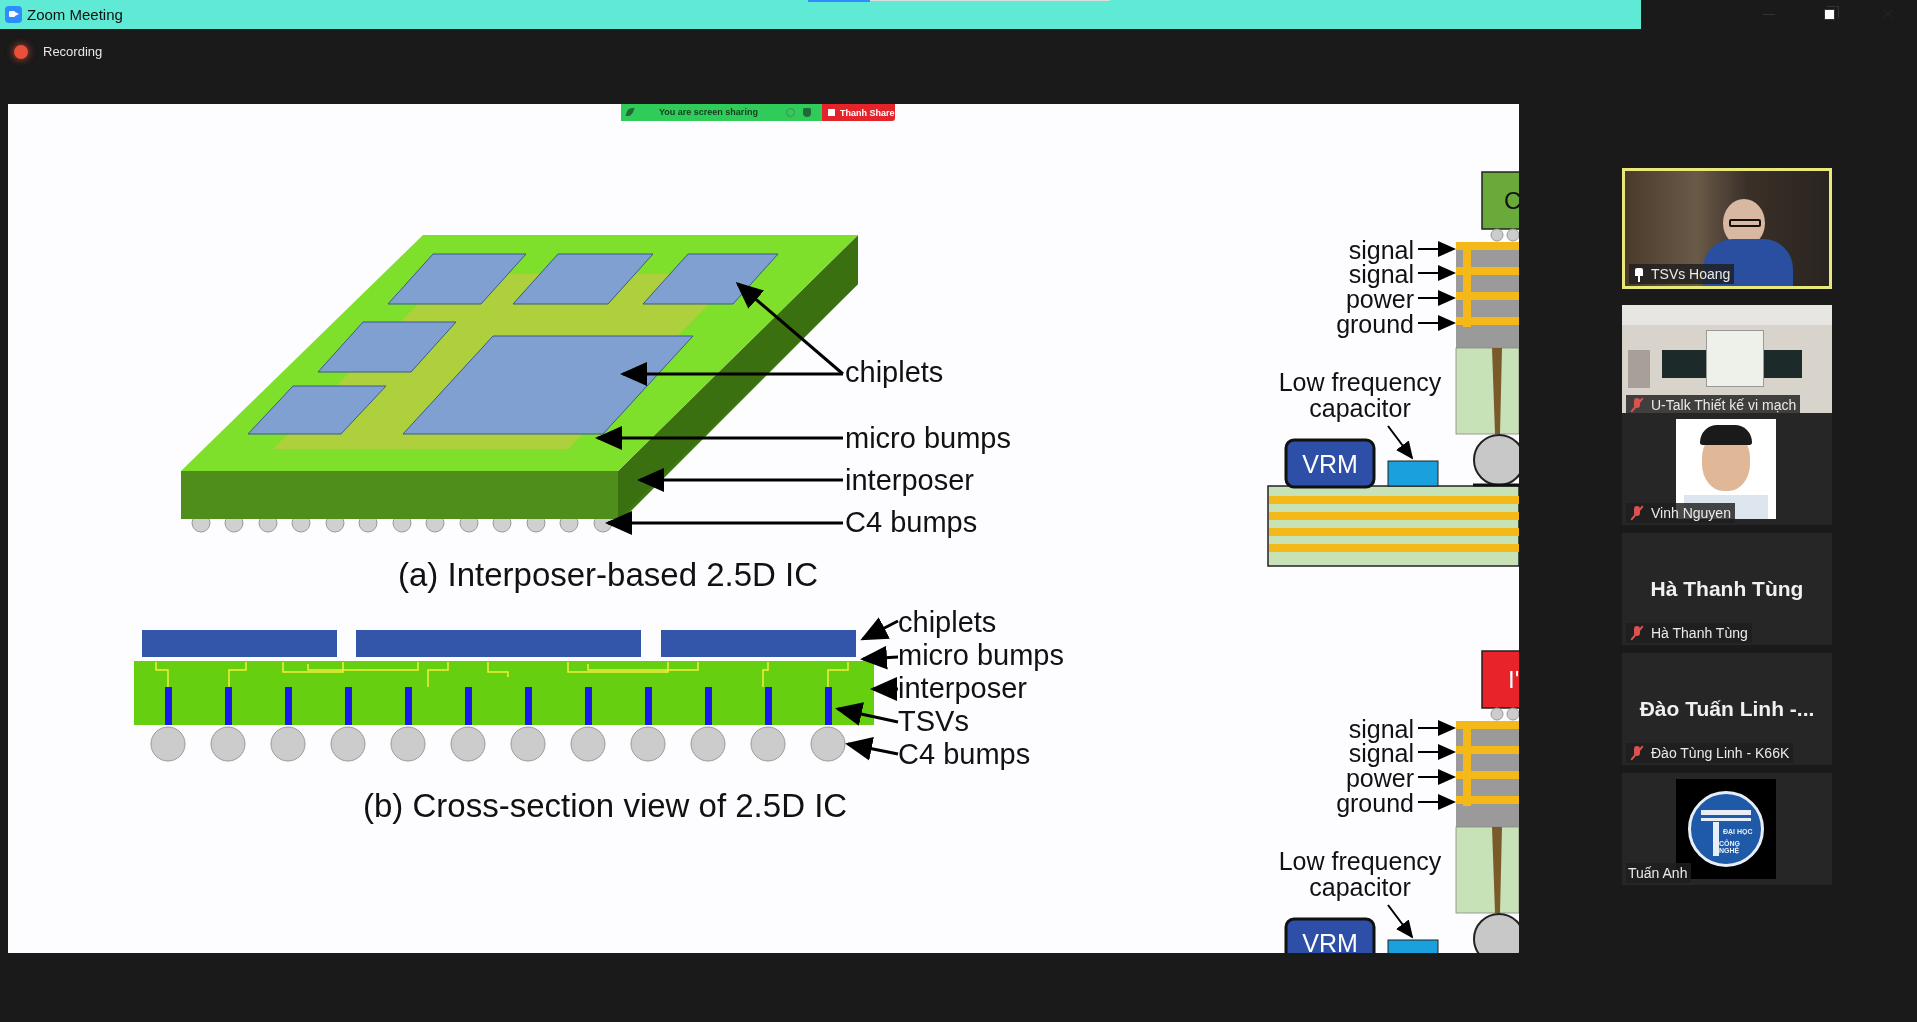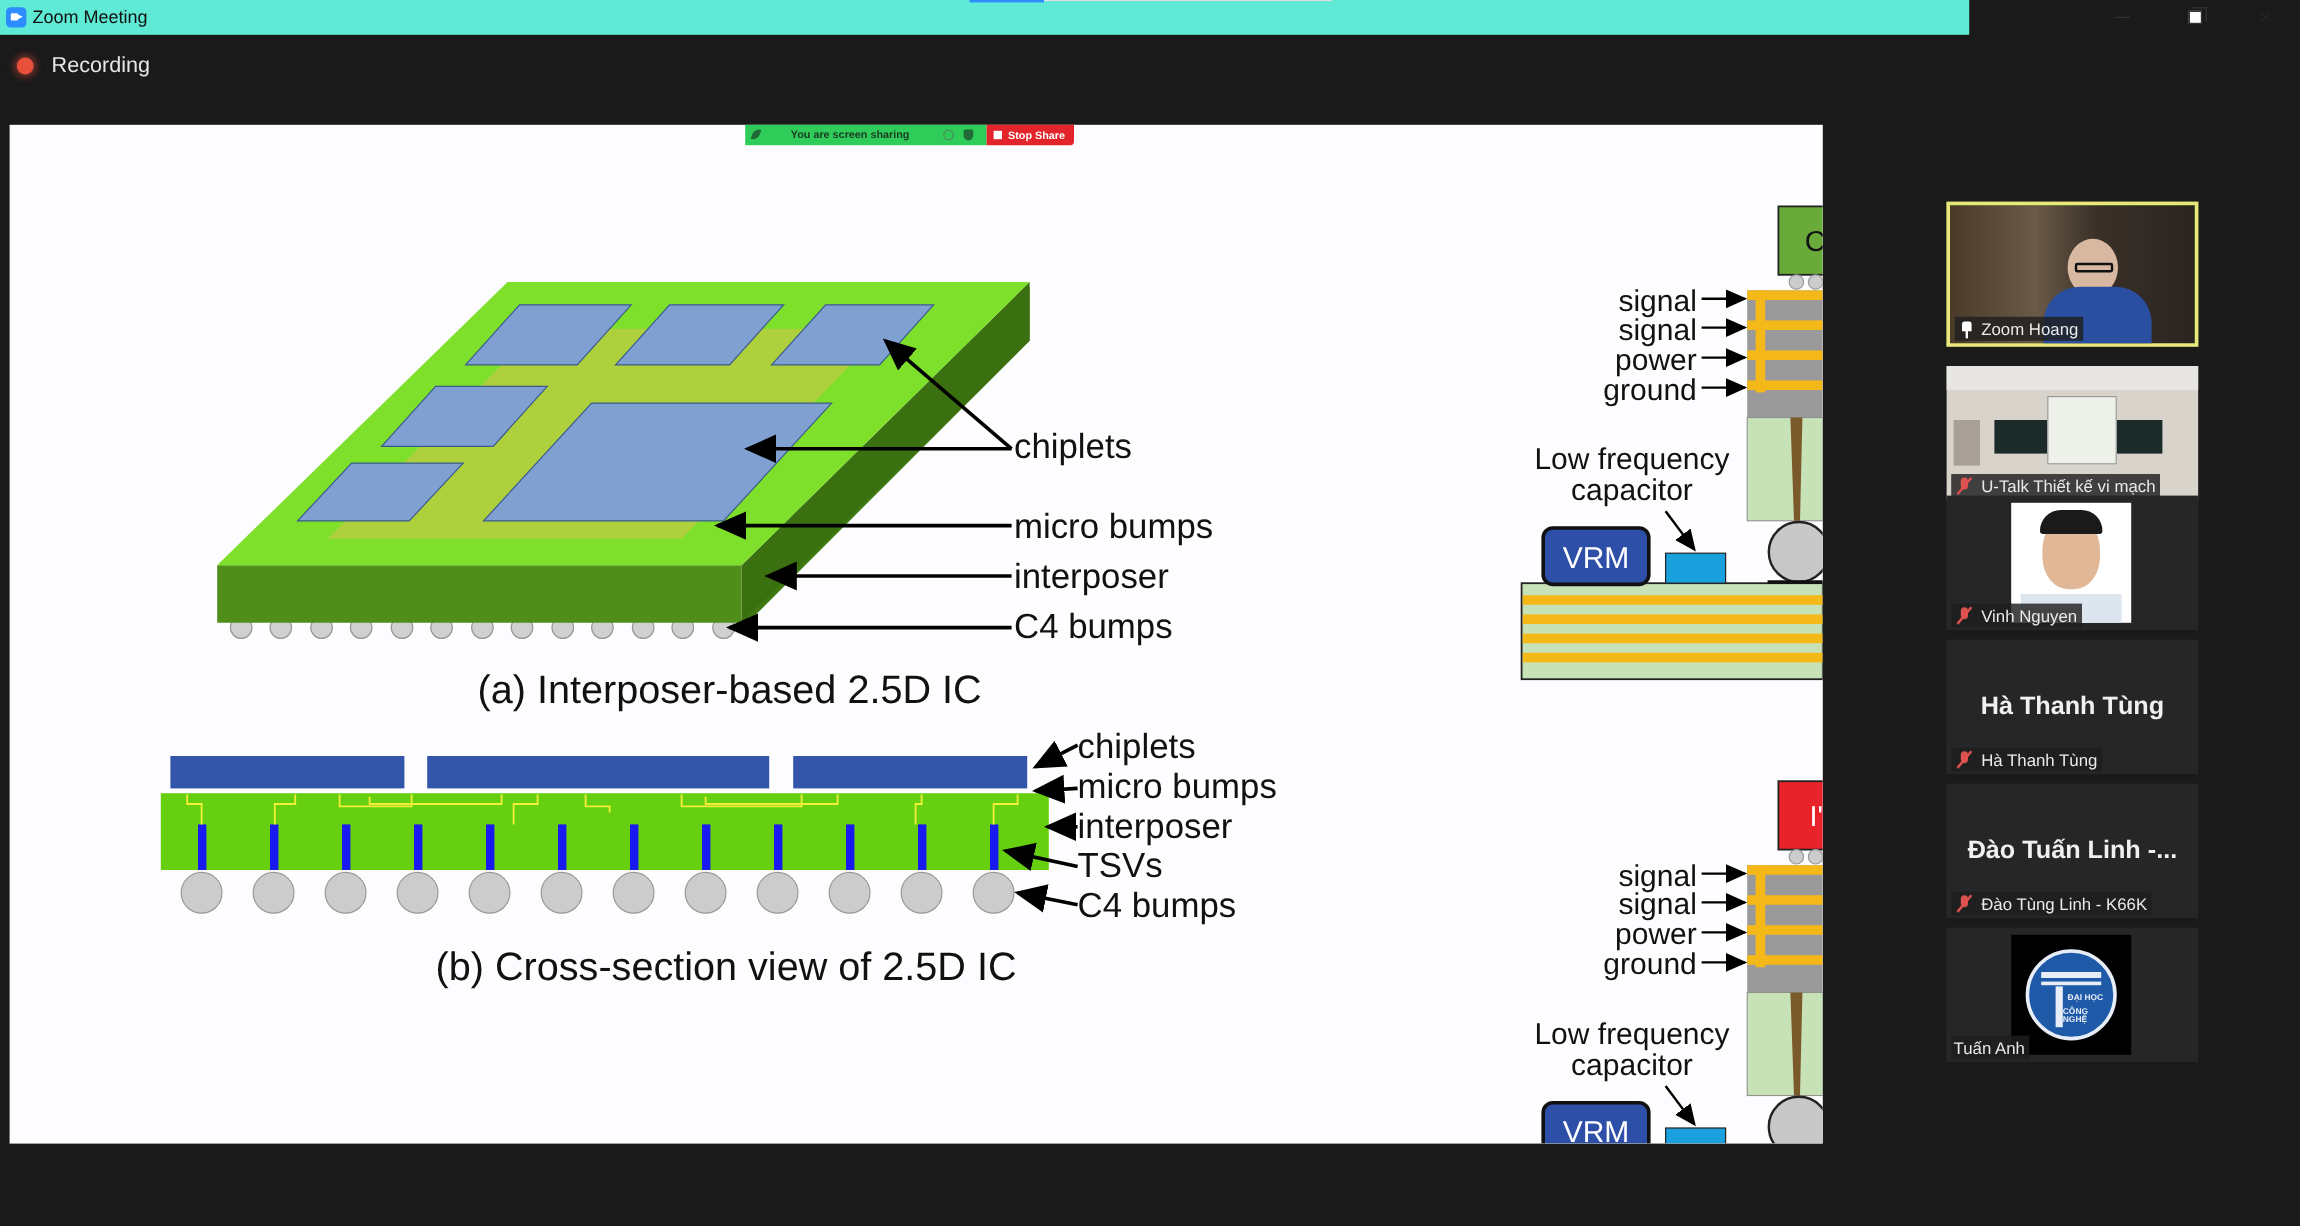--- a/index.html
+++ b/index.html
@@ -17,21 +17,21 @@
   .win-min { left: 1746px; }
   .win-max { left: 1806px; }
   .win-close { left: 1865px; }
   .min-line { width: 12px; height: 1px; background: #333; }
   .max-box { width: 11px; height: 11px; border: 1px solid #333; position: relative; background: #fff; }
   .max-box::before { content: ""; position: absolute; left: 2px; top: -4px; width: 11px; height: 11px; border-top: 1px solid #333; border-right: 1px solid #333; }
 
   
   .recording { position: absolute; left: 14px; top: 44px; display: flex; align-items: center; }
   .rec-dot { width: 14px; height: 14px; border-radius: 50%; background: #e8503a; box-shadow: 0 0 6px 2px rgba(232,80,58,0.5); }
-  .rec-label { margin-left: 15px; color: #e6e6e6; font-size: 18px; }
+  .rec-label { margin-left: 15px; color: #e6e6e6; font-size: 13px; }
 
   
   .slide { position: absolute; left: 8px; top: 104px; width: 1511px; height: 849px; background: #fdfcfe; overflow: hidden; }
   .slide svg { position: absolute; left: 0; top: 0; }
 
   .share-bar { position: absolute; left: 621px; top: 104px; width: 274px; height: 17px; display: flex; font-size: 9px; z-index: 5; text-align: right; }
   .share-green { width: 201px; height: 17px; background: #2fcc5a; display: flex; align-items: center; position: relative; color: #1a3a22; font-weight: bold; }
   .share-green .leaf { position: absolute; left: 6px; top: 3px; width: 6px; height: 10px; background: #1f6a36; border-radius: 6px 0 6px 0; transform: rotate(20deg); }
   .share-green .msg { position: absolute; left: 38px; top: 3px; }
   .share-green .ico1 { position: absolute; left: 165px; top: 4px; width: 9px; height: 9px; border-radius: 50%; border: 1px solid #4a8a5a; }
@@ -80,21 +80,21 @@
 
 <div class="share-bar">
   <div class="share-green">
     <span class="leaf"></span>
     <span class="msg">You are screen sharing</span>
     <span class="ico1"></span>
     <span class="ico2"></span>
   </div>
   <div class="share-red">
     <span class="sq"></span>
-    <span>Stop Share</span>
+    <span>Thanh Share</span>
   </div>
 </div>
 
 <div class="slide">
   <svg width="1511" height="849" viewBox="0 0 1511 849">
     <defs>
       <marker id="arr" markerWidth="10" markerHeight="10" refX="8" refY="5" orient="auto">
         <path d="M0,1 L9,5 L0,9 z" fill="#000"></path>
       </marker>
     </defs>
@@ -290,21 +290,21 @@
 <div class="gallery">
 
   <div class="tile active" style="top:0;height:121px;">
     <div class="video-fill" style="background:linear-gradient(90deg,#4a3a2a 0%,#6a5a48 35%,#3a3028 60%,#2a2420 100%);">
       <div style="position:absolute;left:98px;top:28px;width:42px;height:48px;border-radius:50%;background:#d8b8a0;"></div>
       <div style="position:absolute;left:78px;top:68px;width:90px;height:50px;border-radius:30px 30px 0 0;background:#2a4fa0;"></div>
       <div style="position:absolute;left:104px;top:48px;width:32px;height:8px;border:2px solid #111;border-radius:2px;"></div>
     </div>
     <div class="name-tag">
       <span class="pin-icon"></span>
-      <span>Zoom Hoang</span>
+      <span>TSVs Hoang</span>
     </div>
   </div>
 
   <div class="tile" style="top:125px;height:112px;margin-top:12px;">
     <div class="video-fill" style="background:#d8d4cc;">
       <div style="position:absolute;left:0;top:0;width:210px;height:20px;background:#e8e6e2;"></div>
       <div style="position:absolute;left:40px;top:45px;width:140px;height:28px;background:#1c2a2a;"></div>
       <div style="position:absolute;left:84px;top:25px;width:58px;height:57px;background:#eef0ea;border:1px solid #999;"></div>
       <div style="position:absolute;left:6px;top:45px;width:22px;height:38px;background:#a8a098;"></div>
     </div>

